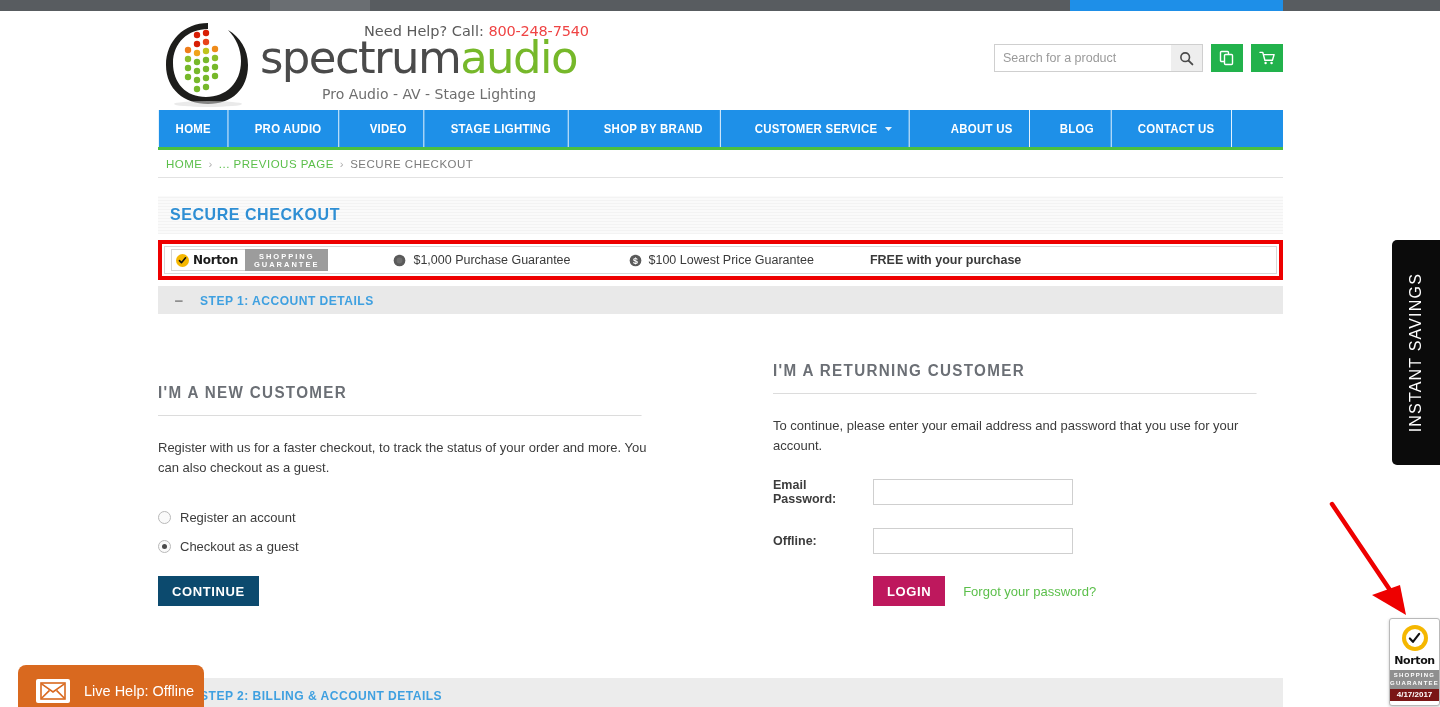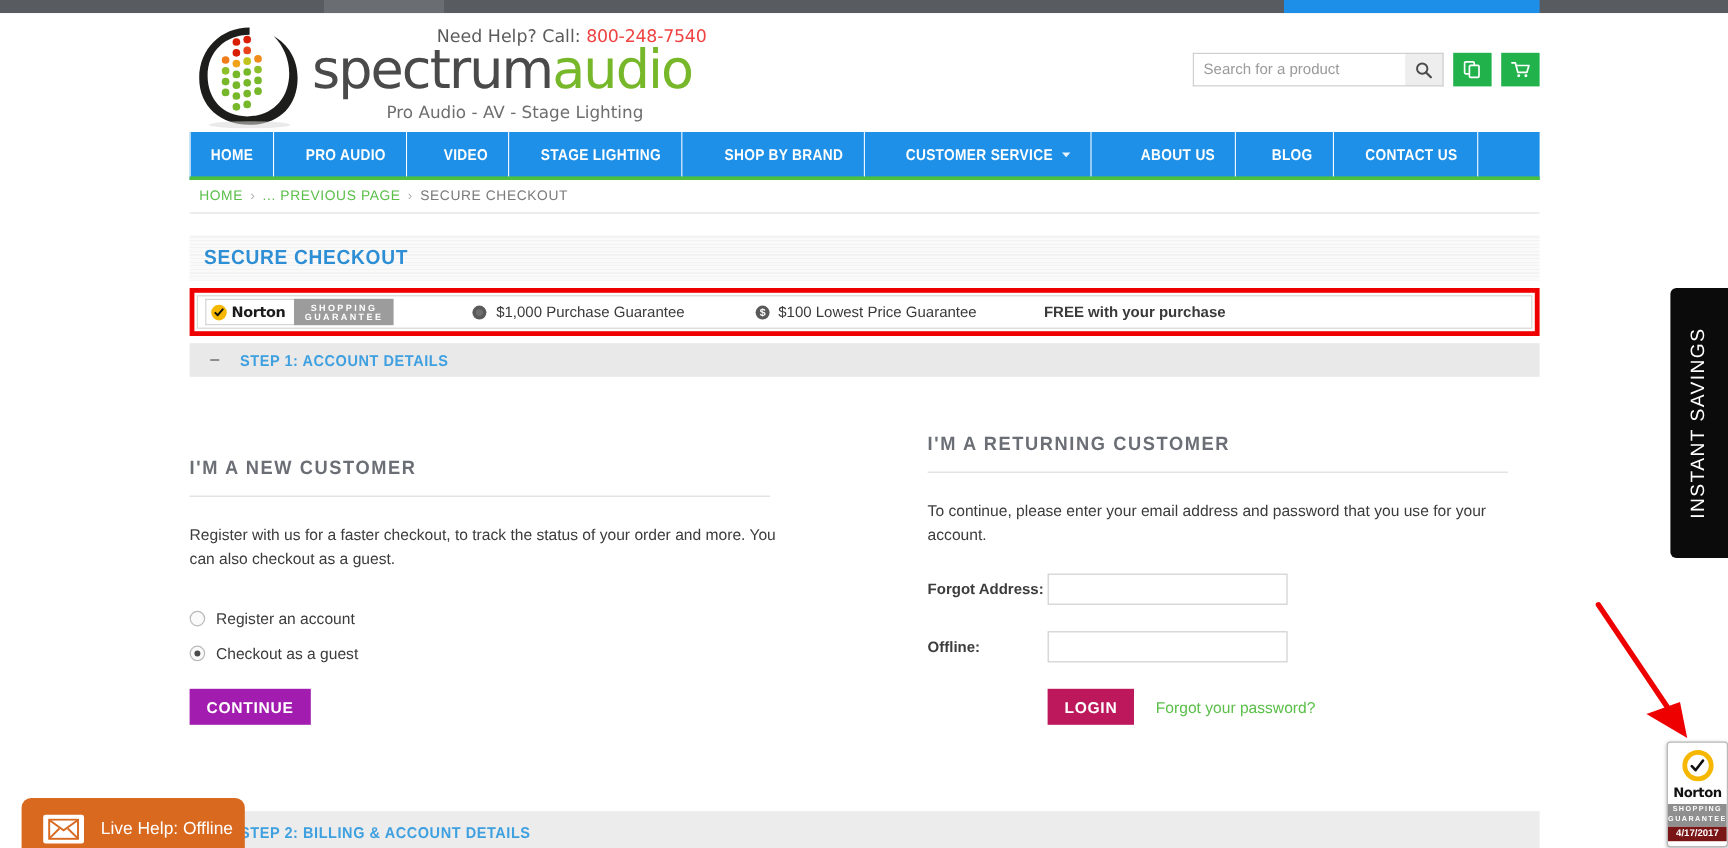--- a/index.html
+++ b/index.html
@@ -274,21 +274,21 @@
     margin-right: 9px; flex: none;
   }
   .radio-dot.checked::after {
     content: ""; width: 5px; height: 5px; border-radius: 50%;
     background: #4a4a4a;
   }
   .radio-label { font-size: 13px; color: #3c3c3c; font-family: "Liberation Sans", sans-serif; }
 
   .btn-blue {
     margin-top: 22px;
-    background: #a21caf;
+    background: #0c4a6e;
     color: #ffffff;
     border: none;
     padding: 8px 14px 7px 14px;
     font-size: 13px; font-weight: bold; letter-spacing: 0.6px;
     font-family: "Liberation Sans Narrow", "Liberation Sans", sans-serif;
     cursor: pointer;
     display: inline-block;
   }
 
   .form-row {
@@ -597,21 +597,21 @@
         </div>
 
         <button class="btn-blue">CONTINUE</button>
       </div>
 
       <div class="col">
         <h2 class="col-head">I'M A RETURNING CUSTOMER</h2>
         <p class="col-intro">To continue, please enter your email address and password that you use for your account.</p>
 
         <div class="form-row">
-          <span class="form-label">Forgot Address:</span>
+          <span class="form-label">Email Password:</span>
           <input class="form-input" type="text" value="" style="">
         </div>
         <div class="form-row">
           <span class="form-label">Offline:</span>
           <input class="form-input" type="password" value="" style="">
         </div>
 
         <div class="login-row">
           <button class="btn-login">LOGIN</button>
           <span class="forgot-link">Forgot your password?</span>

